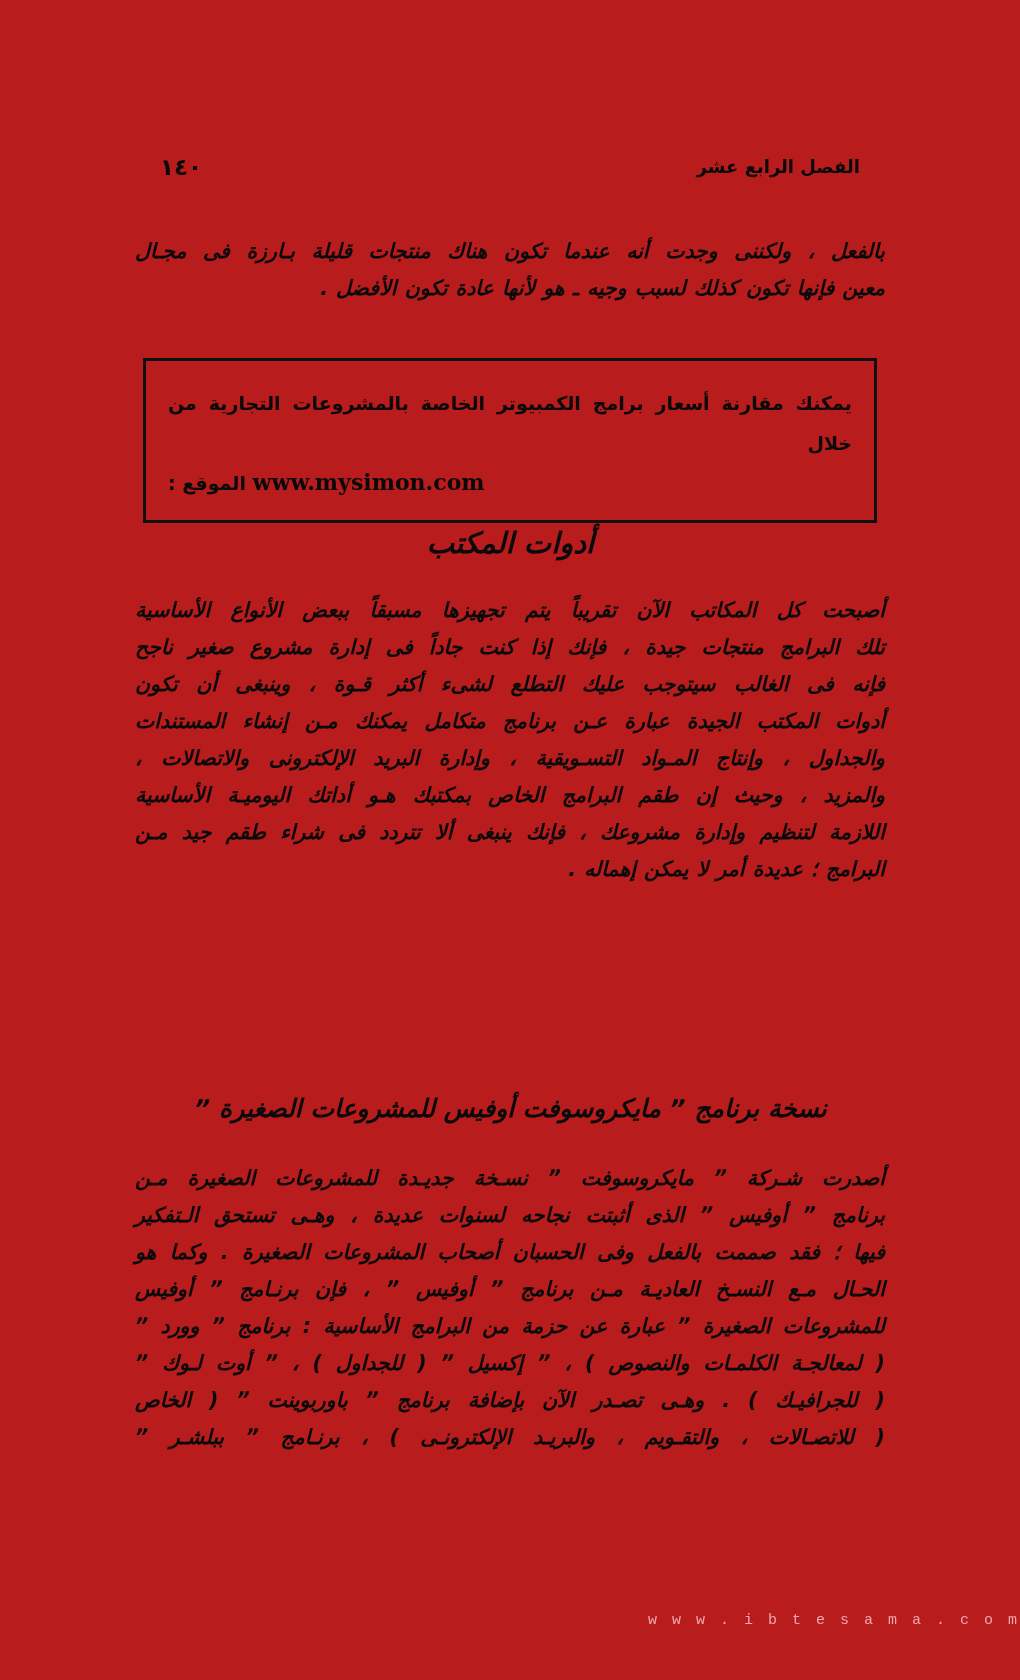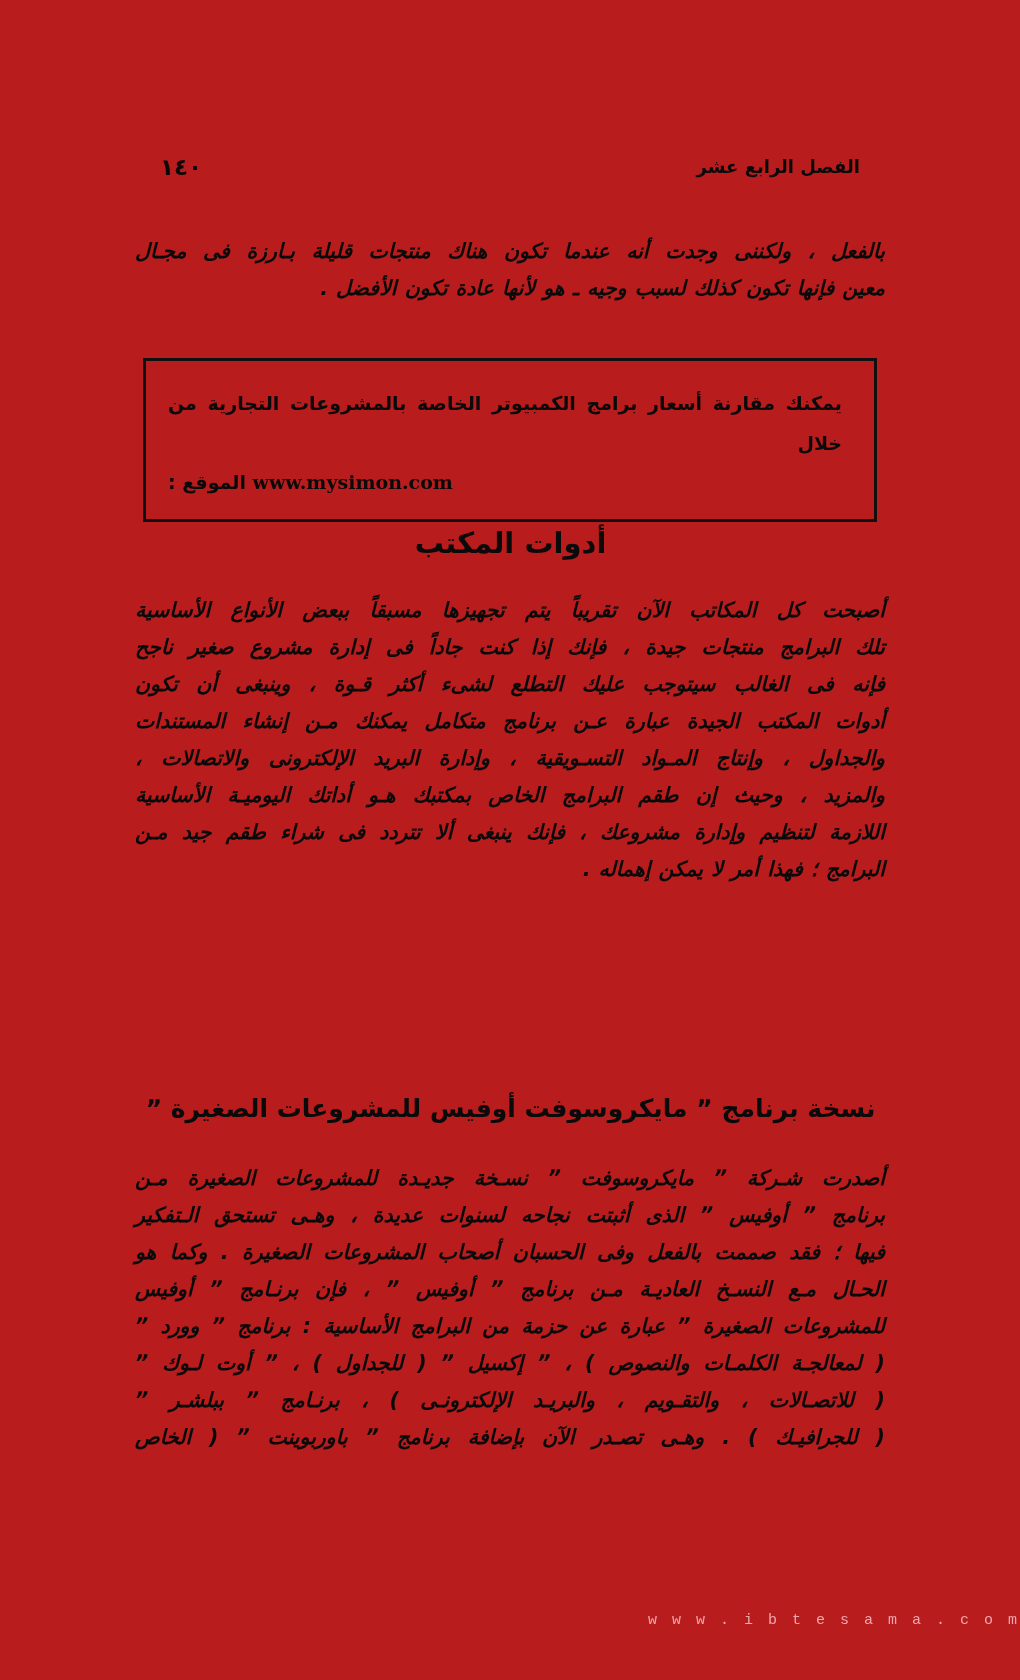--- a/index.html
+++ b/index.html
@@ -66,21 +66,21 @@
   }
 
   
   .callout {
     position: absolute;
     left: 143px;
     right: 143px;
     top: 358px;
     border: 3px solid #101010;
     box-sizing: border-box;
-    padding: 22px 32px 20px 22px;
+    padding: 22px 22px 20px 22px;
     min-height: 110px;
   }
   .callout-text {
     font-size: 19px;
     font-weight: 700;
     line-height: 40px;
     text-align: justify;
     text-align-last: justify;
     letter-spacing: -0.3px;
   }
@@ -88,32 +88,33 @@
     font-size: 19px;
     font-weight: 700;
     line-height: 34px;
     text-align: left;
     direction: rtl;
     margin-top: 2px;
   }
   .url {
     font-family: "DejaVu Serif", "Liberation Serif", serif;
     font-weight: 700;
-    font-size: 19px;
+    font-size: 22px;
     direction: ltr;
     unicode-bidi: embed;
   }
 
   
   .heading {
     position: absolute;
     left: 135px;
     right: 134px;
     font-weight: 700;
     line-height: 1.25;
+    font-style: italic;
   }
   .heading-center {
     text-align: center;
     font-size: 29px;
   }
   .heading-wide {
     text-align: center;
     font-size: 25px;
     letter-spacing: -0.2px;
   }
@@ -158,31 +159,31 @@
   <div class="heading heading-center" style="top:525px;">أدوات المكتب</div>
 
   <div class="block" style="top:592px;">
     <p>أصبحت كل المكاتب الآن تقريباً يتم تجهيزها مسبقاً ببعض الأنواع الأساسية</p>
     <p>تلك البرامج منتجات جيدة ، فإنك إذا كنت جاداً فى إدارة مشروع صغير ناجح</p>
     <p>فإنه فى الغالب سيتوجب عليك التطلع لشىء أكثر قـوة ، وينبغى أن تكون</p>
     <p>أدوات المكتب الجيدة عبارة عـن برنامج متكامل يمكنك مـن إنشاء المستندات</p>
     <p>والجداول ، وإنتاج المـواد التسـويقية ، وإدارة البريد الإلكترونى والاتصالات ،</p>
     <p>والمزيد ، وحيث إن طقم البرامج الخاص بمكتبك هـو أداتك اليوميـة الأساسية</p>
     <p>اللازمة لتنظيم وإدارة مشروعك ، فإنك ينبغى ألا تتردد فى شراء طقم جيد مـن</p>
-    <p class="last-line-right">البرامج ؛ فهذا أمر لا يمكن إهماله .</p>
+    <p class="last-line-right">البرامج ؛ عديدة أمر لا يمكن إهماله .</p>
   </div>
 
   <div class="heading heading-wide" style="top:1093px;">نسخة برنامج ˮ مايكروسوفت أوفيس للمشروعات الصغيرة ˮ</div>
 
   <div class="block" style="top:1160px;">
     <p>أصدرت شـركة ˮ مايكروسوفت ˮ نسـخة جديـدة للمشروعات الصغيرة مـن</p>
     <p>برنامج ˮ أوفيس ˮ الذى أثبتت نجاحه لسنوات عديدة ، وهـى تستحق الـتفكير</p>
     <p>فيها ؛ فقد صممت بالفعل وفى الحسبان أصحاب المشروعات الصغيرة . وكما هو</p>
     <p>الحـال مـع النسـخ العاديـة مـن برنامج ˮ أوفيس ˮ ، فإن برنـامج ˮ أوفيس</p>
     <p>للمشروعات الصغيرة ˮ عبارة عن حزمة من البرامج الأساسية : برنامج ˮ وورد ˮ</p>
     <p>( لمعالجـة الكلمـات والنصوص ) ، ˮ إكسيل ˮ ( للجداول ) ، ˮ أوت لـوك ˮ</p>
+    <p>( للجرافيـك ) . وهـى تصـدر الآن بإضافة برنامج ˮ باوربوينت ˮ ( الخاص</p>
     <p>( للاتصـالات ، والتقـويم ، والبريـد الإلكترونـى ) ، برنـامج ˮ ببلشـر ˮ</p>
-    <p>( للجرافيـك ) . وهـى تصـدر الآن بإضافة برنامج ˮ باوربوينت ˮ ( الخاص</p>
   </div>
 
   <div class="watermark">w w w . i b t e s a m a . c o m</div>
 
 </div>
 
 </body></html>

